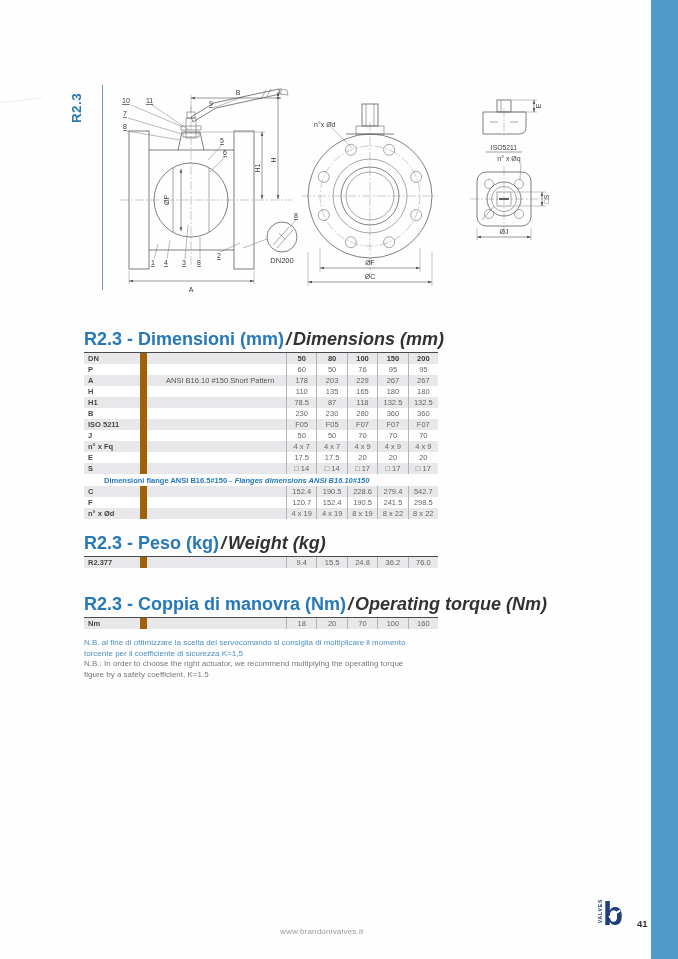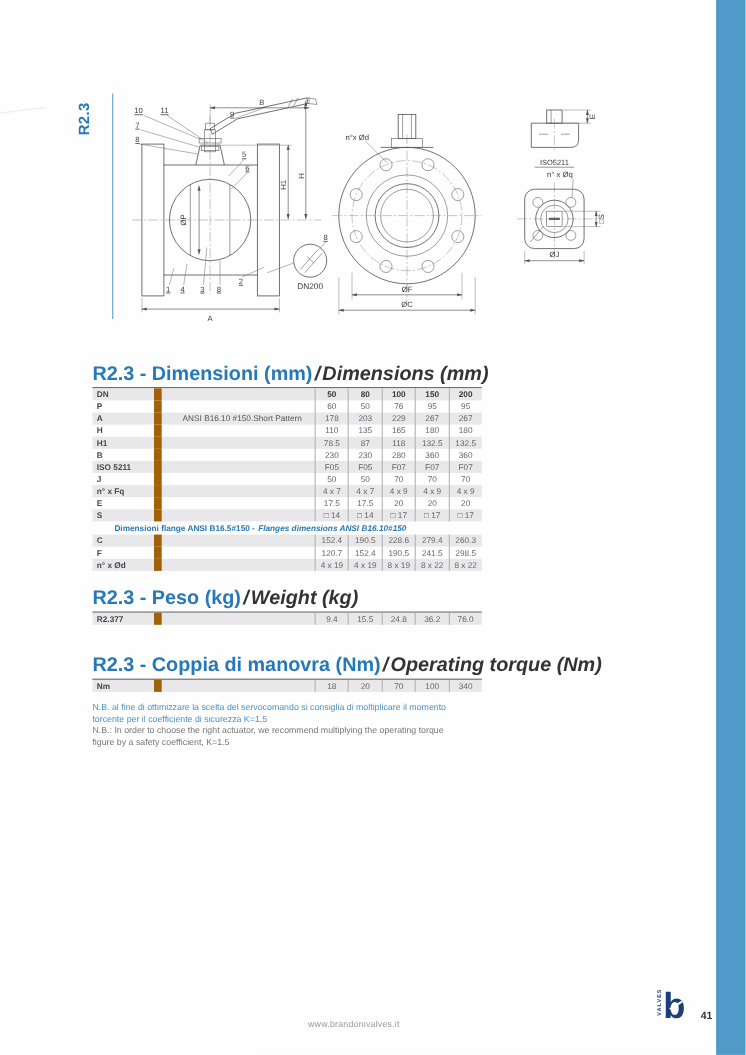--- a/index.html
+++ b/index.html
@@ -338,21 +338,21 @@
       <span class="fh-en">Flanges dimensions ANSI B16.10#150</span>
     </div>
     <div>
         <div class="trow shade">
           <div class="tlabel">C</div>
           <div class="tnote"></div>
           <div class="tval">152.4</div>
           <div class="tval">190.5</div>
           <div class="tval">228.6</div>
           <div class="tval">279.4</div>
-          <div class="tval">260.3</div>
+          <div class="tval">542.7</div>
         </div>
         <div class="trow">
           <div class="tlabel">F</div>
           <div class="tnote"></div>
           <div class="tval">120.7</div>
           <div class="tval">152.4</div>
           <div class="tval">190.5</div>
           <div class="tval">241.5</div>
           <div class="tval">298.5</div>
         </div>
@@ -390,21 +390,21 @@
   </div>
   <div class="tblock" style="top:617px;">
     <div class="dtable">
         <div class="trow shade">
           <div class="tlabel">Nm</div>
           <div class="tnote"></div>
           <div class="tval">18</div>
           <div class="tval">20</div>
           <div class="tval">70</div>
           <div class="tval">100</div>
-          <div class="tval">340</div>
+          <div class="tval">160</div>
         </div>
       </div>
     <div class="note-it">N.B. al fine di ottimizzare la scelta del servocomando si consiglia di moltiplicare il momento torcente per il coefficiente di sicurezza K=1,5</div>
     <div class="note-en">N.B.: In order to choose the right actuator, we recommend multiplying the operating torque figure by a safety coefficient, K=1.5</div>
   </div>
 
   <div class="footer-url">www.brandonivalves.it</div>
   <div class="logo">
     <div class="logo-valves">VALVES</div>
     <div class="logo-b">b</div>

